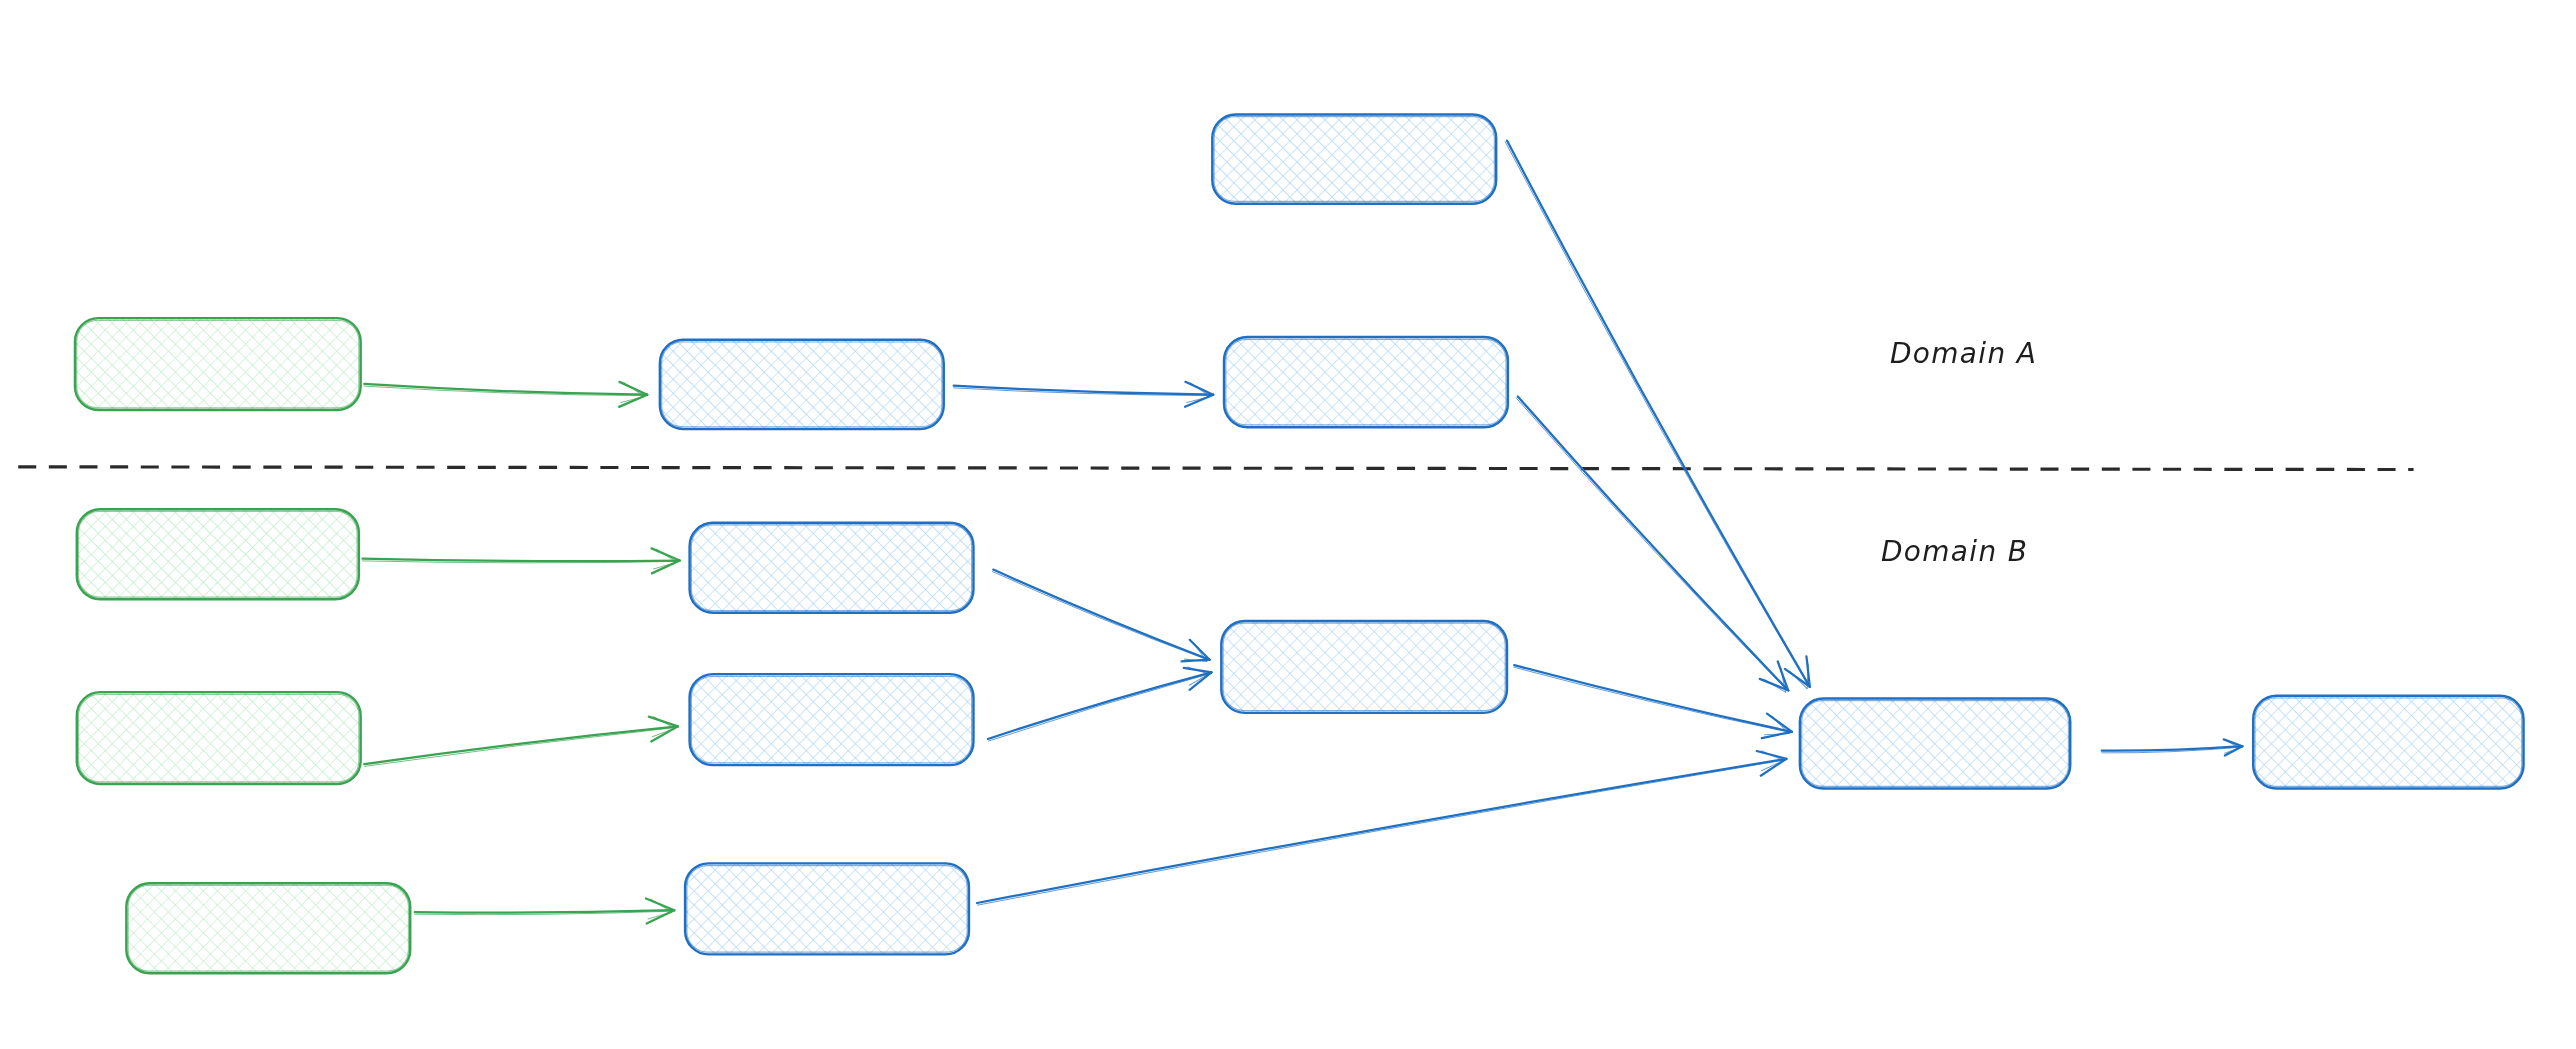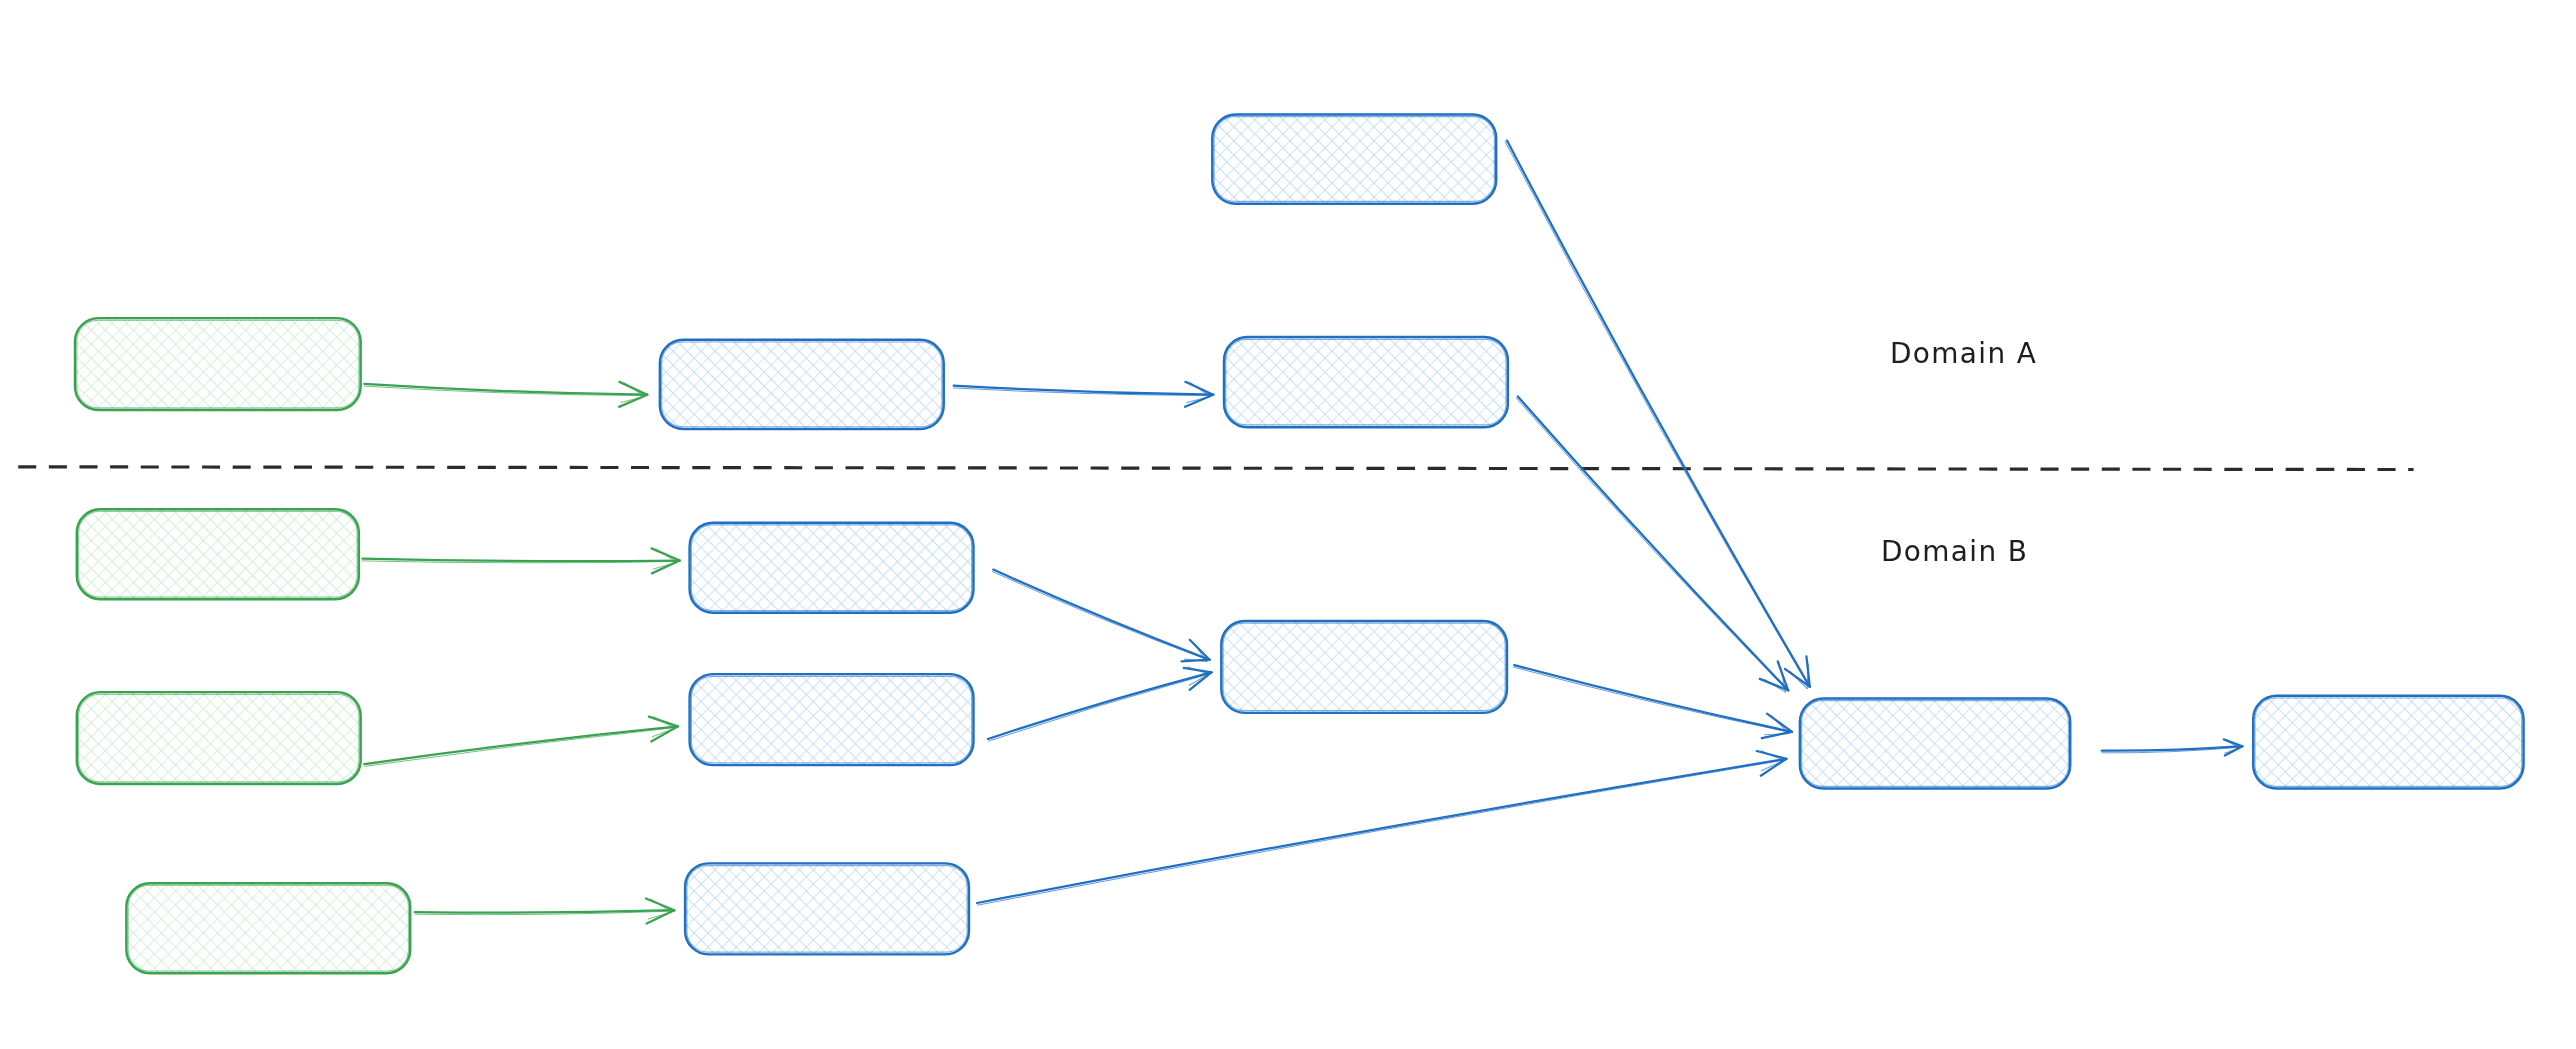--- a/index.html
+++ b/index.html
@@ -9,20 +9,21 @@
     width: 2576px;
     height: 1049px;
     overflow: hidden;
     font-family: "DejaVu Sans", sans-serif;
   }
   .canvas-wrap {
     position: relative;
     width: 2576px;
     height: 1049px;
     background: #ffffff;
+    font-style: italic;
   }
   svg { display: block; }
   text.domain-label {
     font-family: "DejaVu Sans", sans-serif;
     font-weight: 500;
     letter-spacing: 1.5px;
   }
 </style>
 </head>
 <body>

